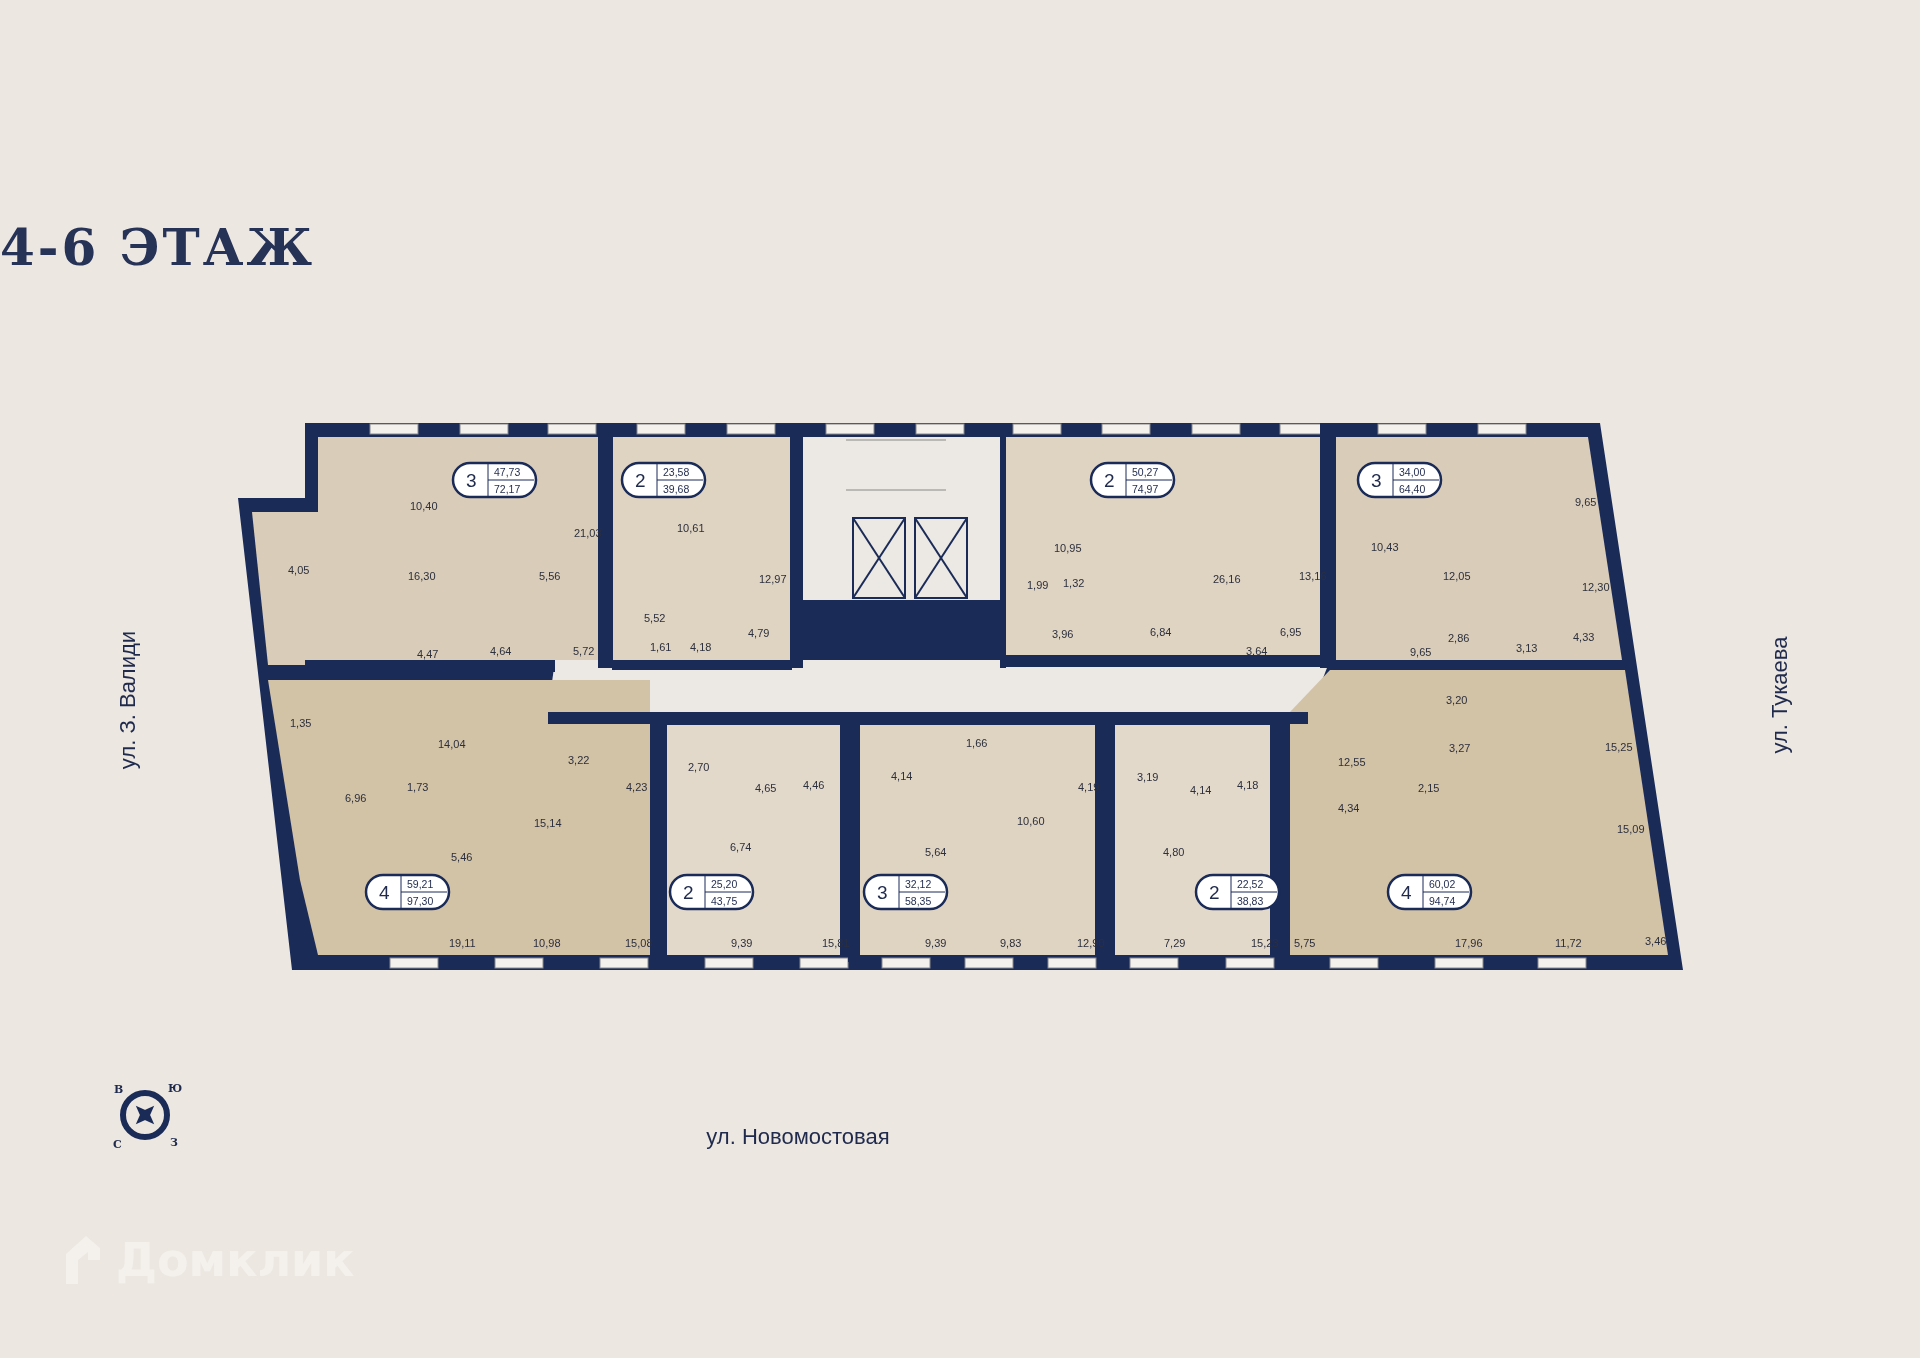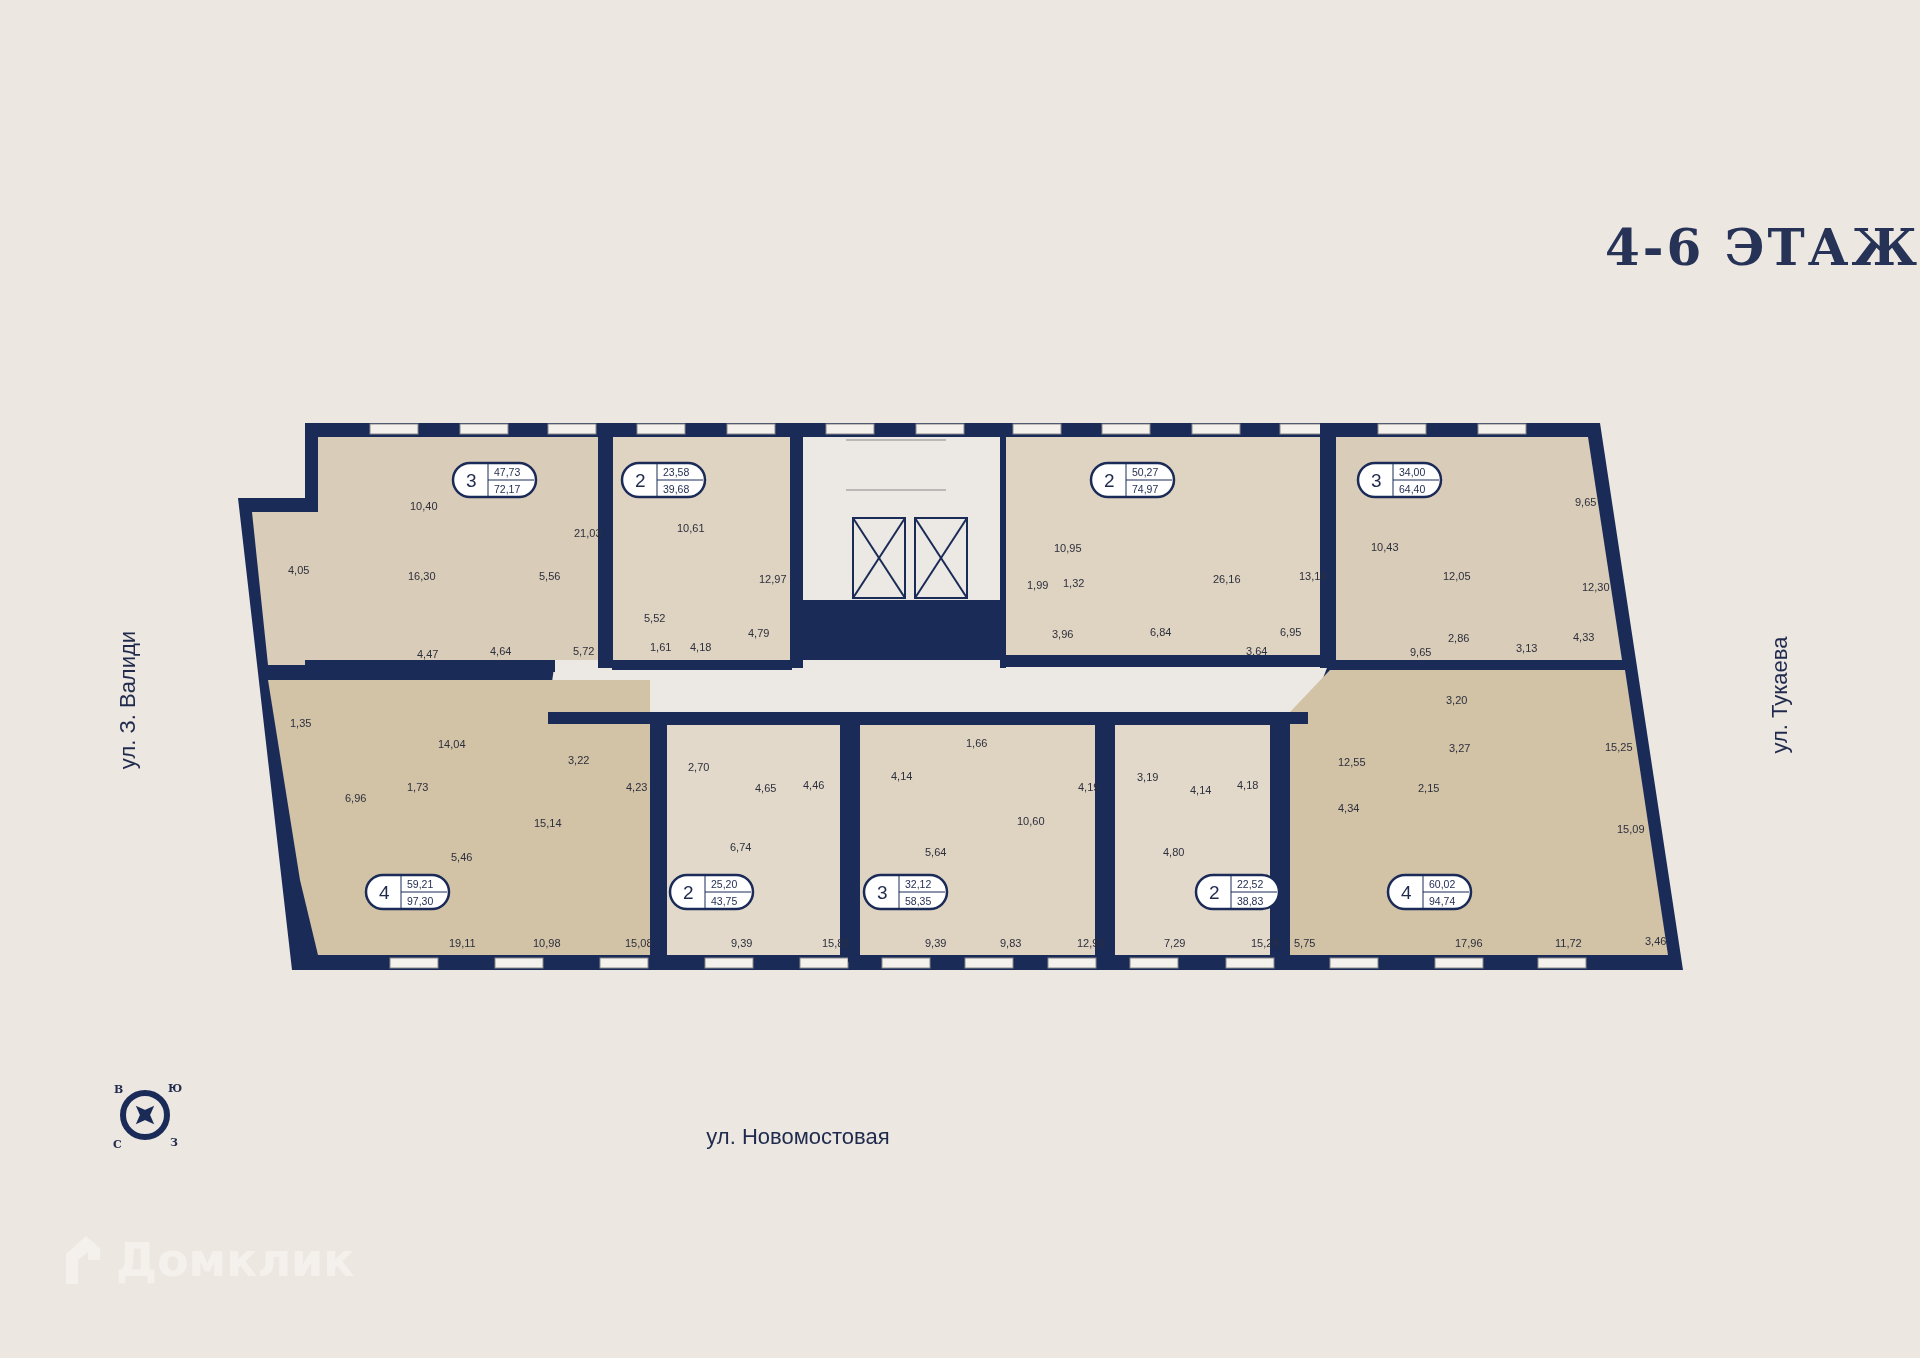--- a/index.html
+++ b/index.html
@@ -5,21 +5,21 @@
   html, body { margin: 0; padding: 0; }
   body {
     width: 1920px; height: 1358px;
     background: #ece7e1;
     position: relative; overflow: hidden;
     font-family: "Liberation Sans", sans-serif;
     color: #1f2a4d;
   }
   .title {
     position: absolute; left: 0; width: 1920px; top: 218px;
-    text-align: right;
+    text-align: left;
     font-family: "DejaVu Serif", serif;
     font-weight: bold; font-size: 50px; letter-spacing: 3px;
     color: #263256;
   }
   .plan { position: absolute; left: 0; top: 0; }
   .street { position: absolute; font-size: 22px; color: #1f2a4d; white-space: nowrap; }
   .street-left { left: 128px; top: 700px; transform: translate(-50%, -50%) rotate(-90deg); }
   .street-right { left: 1780px; top: 695px; transform: translate(-50%, -50%) rotate(-90deg); }
   .street-bottom { left: 0; width: 1596px; top: 1124px; text-align: center; }
   .compass { position: absolute; left: 110px; top: 1080px; width: 70px; height: 70px; }

